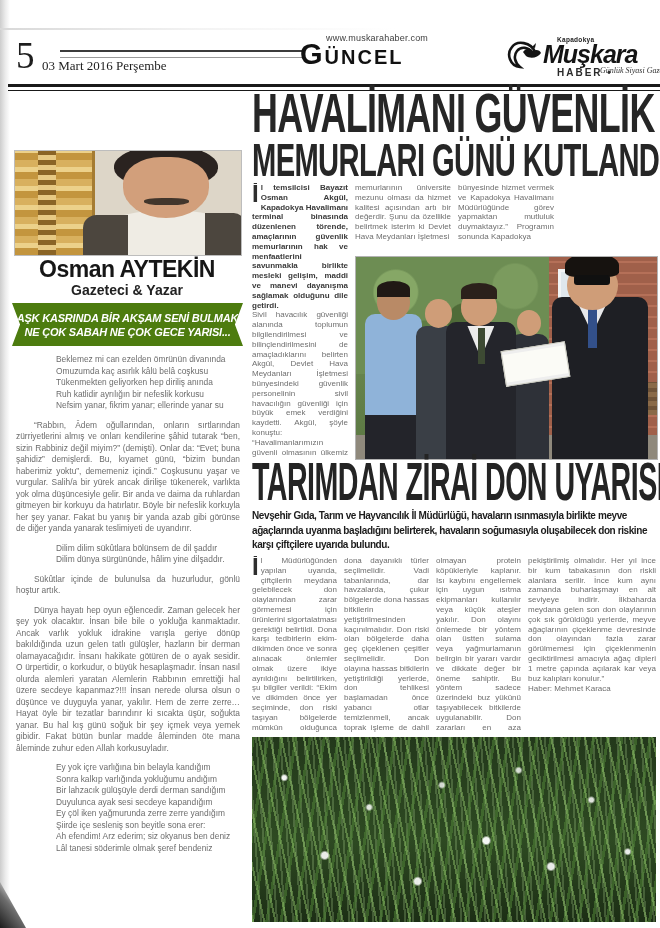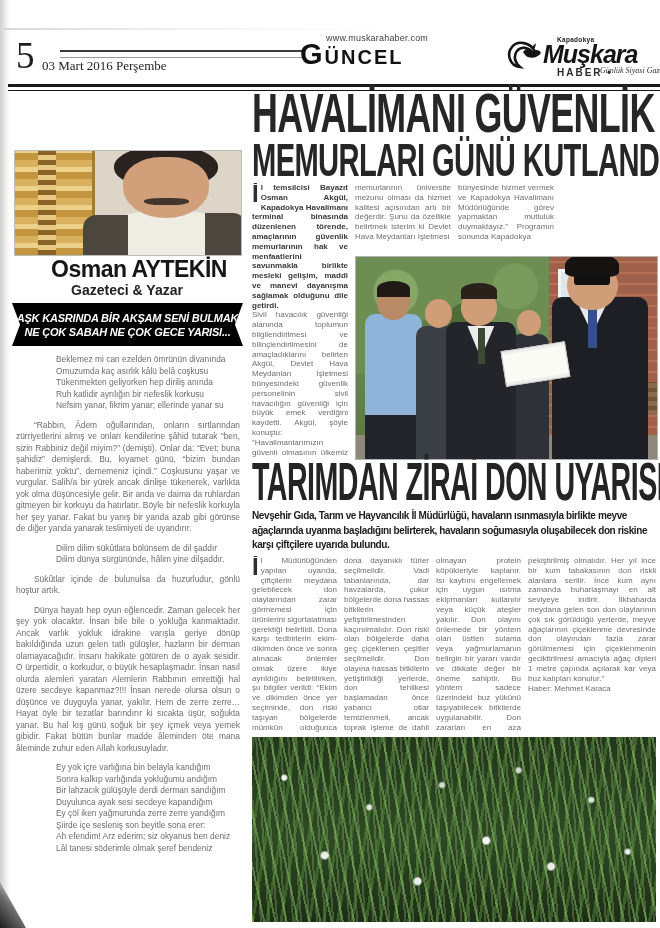--- a/index.html
+++ b/index.html
@@ -36,23 +36,23 @@
   .pt-frame{position:absolute;left:0;top:0;width:34%;height:100%;
      background:repeating-linear-gradient(0deg,#c3953e 0 7px,#ecd18a 7px 12px,#d8b05e 12px 19px);
      border-right:3px solid #a5端;border-right:3px solid #a57c33;}
   .pt-frame-inner{position:absolute;left:10%;top:0;width:8%;height:100%;background:repeating-linear-gradient(0deg,#8a6426 0 5px,#e7c984 5px 10px);}
   .pt-hair{position:absolute;left:44%;top:-6%;width:46%;height:42%;background:#2a2320;border-radius:50% 50% 45% 45%;}
   .pt-face{position:absolute;left:48%;top:6%;width:38%;height:58%;background:#d29f7b;border-radius:46% 46% 52% 52%;}
   .pt-must{position:absolute;left:57%;top:45%;width:20%;height:7%;background:#42362c;border-radius:40%;}
   .pt-shirt{position:absolute;left:40%;top:58%;width:56%;height:46%;background:#efece4;border-radius:40% 40% 0 0;}
   .pt-vest-l{position:absolute;left:30%;top:62%;width:20%;height:42%;background:#4c463e;border-radius:30% 0 0 0;}
   .pt-vest-r{position:absolute;left:84%;top:60%;width:18%;height:44%;background:#4c463e;border-radius:0 30% 0 0;}
-  .colname{left:26px;top:256px;width:226px;text-align:center;font-size:23px;font-weight:bold;color:#161616;letter-spacing:-.5px;}
+  .colname{left:14px;top:256px;width:226px;text-align:center;font-size:23px;font-weight:bold;color:#161616;letter-spacing:-.5px;}
   .coltitle{left:14px;top:282px;width:226px;text-align:center;font-size:14px;font-weight:bold;color:#222;}
-  .banner{left:12px;top:303px;width:231px;height:43px;background:#000000;color:#fff;
+  .banner{left:12px;top:303px;width:231px;height:43px;background:#4d7c0f;color:#fff;
      display:flex;flex-direction:column;justify-content:center;align-items:center;
      clip-path:polygon(0 0,100% 0,96.5% 50%,100% 100%,0 100%,3.5% 50%);
      font-size:11px;font-weight:bold;font-style:italic;line-height:14px;letter-spacing:-.2px;text-align:center;}
   .colbody{left:16px;top:354px;width:224px;height:530px;overflow:hidden;
      font-size:8.4px;line-height:11.5px;color:#6d6d6d;text-align:justify;}
   .colbody .v{margin-left:40px;}
   .colbody .p{margin-top:8px;text-indent:18px;}
   .colbody .p + .v{margin-top:8px;}
 
   

